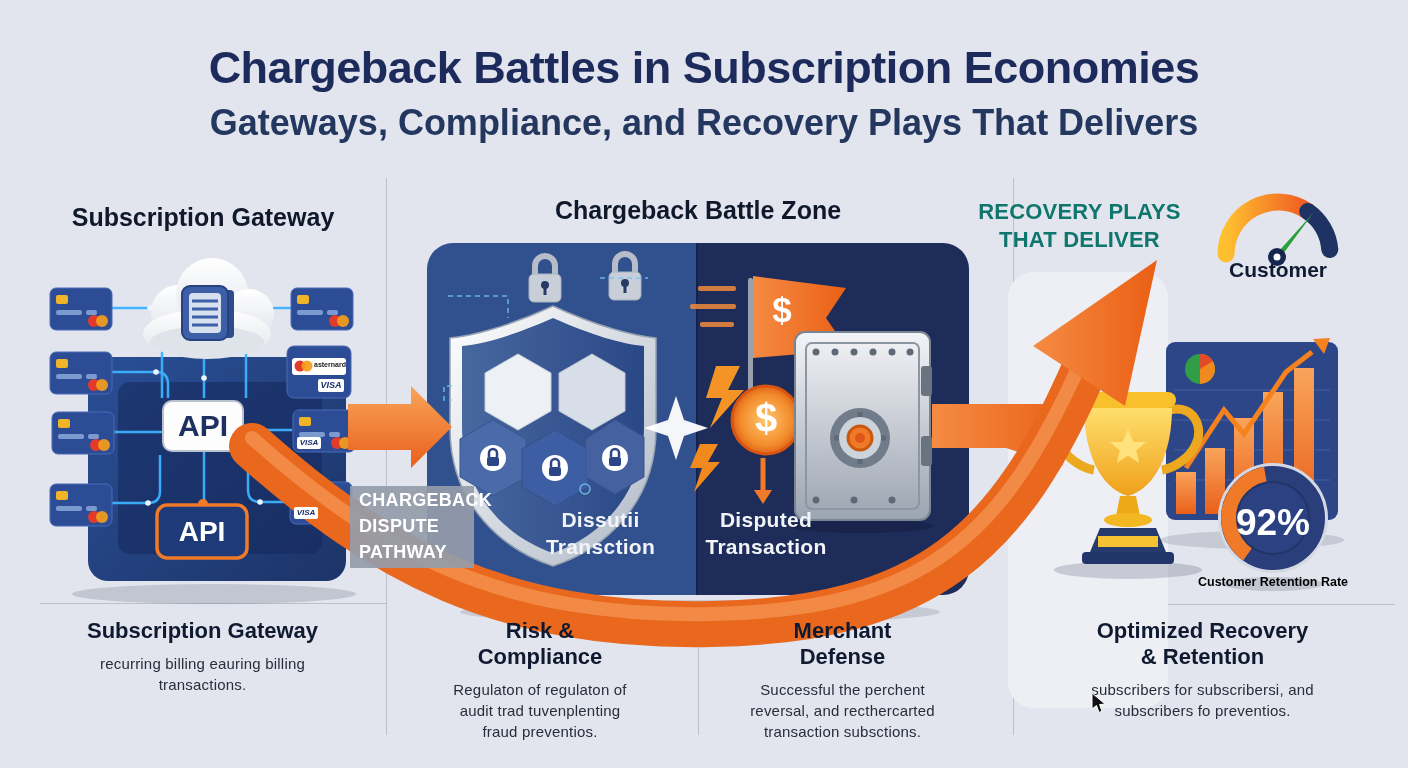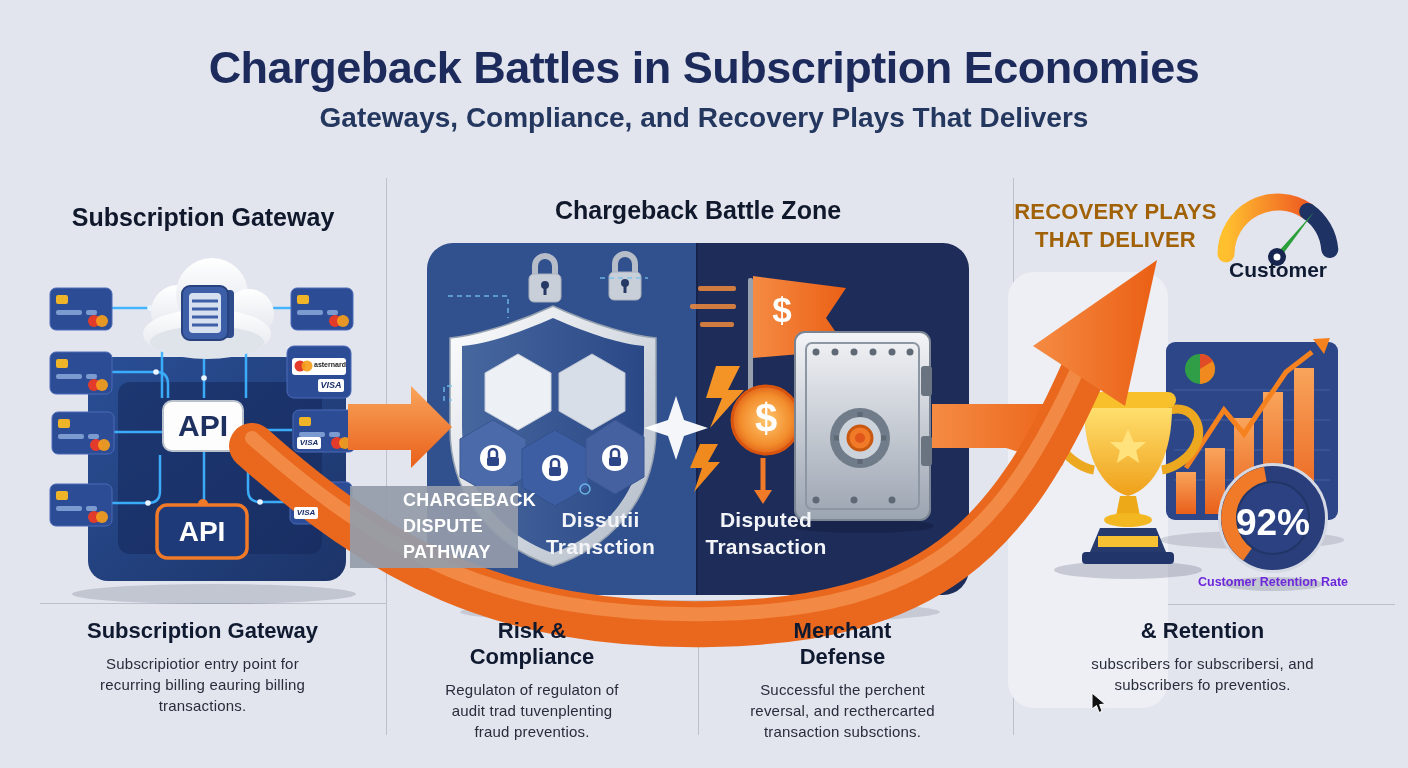--- a/index.html
+++ b/index.html
@@ -2,26 +2,26 @@
 <html><head>
 <meta charset="utf-8">
 <style>
   html,body{margin:0;padding:0;background:#c9ccd6;}
   #canvas{position:relative;width:1408px;height:768px;overflow:hidden;
     background:#e3e5ee;font-family:"Liberation Sans",sans-serif;}
   .abs{position:absolute;}
   .ctr{text-align:center;}
   .divider{position:absolute;background:#bcc0cc;}
   .title{left:0;right:0;top:42px;font-size:45px;font-weight:700;color:#1c2b5b;letter-spacing:-0.5px;}
-  .subtitle{left:0;right:0;top:102px;font-size:28px;font-weight:600;color:#24375f;}
+  .subtitle{left:0;right:0;top:102px;font-size:36px;font-weight:600;color:#24375f;}
   .sec-head{font-size:25px;font-weight:800;color:#10182c;line-height:1.15;}
-  .rec-head{font-size:22px;font-weight:800;color:#a16207;line-height:1.25;letter-spacing:.2px;margin-left:36px;}
+  .rec-head{font-size:22px;font-weight:800;color:#0f766e;line-height:1.25;letter-spacing:.2px;}
   .gauge-label{font-size:21px;font-weight:800;color:#0e1b33;line-height:1.25;}
   .bz-label{font-size:21px;font-weight:600;color:#f2f4f8;line-height:1.3;letter-spacing:.3px;}
-  .pathway{left:350px;top:486px;width:124px;height:82px;background:rgba(148,156,170,.92);padding-left:44px;}
+  .pathway{left:350px;top:486px;width:124px;height:82px;background:rgba(148,156,170,.92);}
   .pathway div{margin:4px 0 0 9px;font-size:18px;font-weight:800;color:#fff;line-height:1.22;letter-spacing:.3px;}
   .cap{position:absolute;text-align:center;}
   .cap .h{font-size:22px;font-weight:800;color:#0f1a30;line-height:1.18;}
   .cap .b{margin-top:9px;font-size:15px;color:#282d3b;line-height:1.4;letter-spacing:.2px;}
   .badge{position:absolute;background:#fff;border-radius:2px;color:#1a2f6b;
     font-weight:800;font-style:italic;text-align:center;}
   .api-label{display:flex;align-items:center;justify-content:center;font-weight:800;text-align:right;}
   .dollar{font-weight:800;color:#fff;text-align:center;}
 </style>
 </head>
@@ -355,31 +355,30 @@
   </div>
   <div class="abs ctr bz-label" style="left:700px;top:506px;width:132px;">
     <div>Disputed</div>
     <div>Transaction</div>
   </div>
 
   <div class="abs dollar" style="left:762px;top:290px;width:40px;font-size:35px;">$</div>
   <div class="abs dollar" style="left:744px;top:396px;width:44px;font-size:40px;">$</div>
 
   <div class="abs ctr" style="left:1233px;top:502px;width:80px;font-size:37px;font-weight:800;color:#fff;">92%</div>
-  <div class="abs ctr" style="left:1183px;top:575px;width:180px;font-size:12.5px;font-weight:700;color:#6d28d9;">Customer Retention Rate</div>
+  <div class="abs ctr" style="left:1183px;top:575px;width:180px;font-size:12.5px;font-weight:700;color:#000000;">Customer Retention Rate</div>
 
   <div class="cap" style="left:30px;top:618px;width:345px;">
     <div class="h">Subscription Gateway</div>
     <div class="b">
-      <div>Subscripiotior entry point for</div>
       <div>recurring billing eauring billing</div>
       <div>transactions.</div>
     </div>
   </div>
-  <div class="cap" style="left:376px;top:618px;width:312px;">
+  <div class="cap" style="left:384px;top:618px;width:312px;">
     <div class="h">
       <div>Risk &amp;</div>
       <div>Compliance</div>
     </div>
     <div class="b">
       <div>Regulaton of regulaton of</div>
       <div>audit trad tuvenplenting</div>
       <div>fraud preventios.</div>
     </div>
   </div>
@@ -389,20 +388,21 @@
       <div>Defense</div>
     </div>
     <div class="b">
       <div>Successful the perchent</div>
       <div>reversal, and recthercarted</div>
       <div>transaction subsctions.</div>
     </div>
   </div>
   <div class="cap" style="left:1030px;top:618px;width:345px;">
     <div class="h">
+      <div>Optimized Recovery</div>
       <div>&amp; Retention</div>
     </div>
     <div class="b">
       <div>subscribers for subscribersi, and</div>
       <div>subscribers fo preventios.</div>
     </div>
   </div>
 
   <svg class="abs" style="left:1090px;top:692px;" width="20" height="24" viewBox="0 0 20 24">
     <polygon points="2,1 2,17 6.5,13.5 9,20.5 12,19.2 9.6,12.6 15,12" fill="#111" stroke="#fff" stroke-width="1"></polygon>

